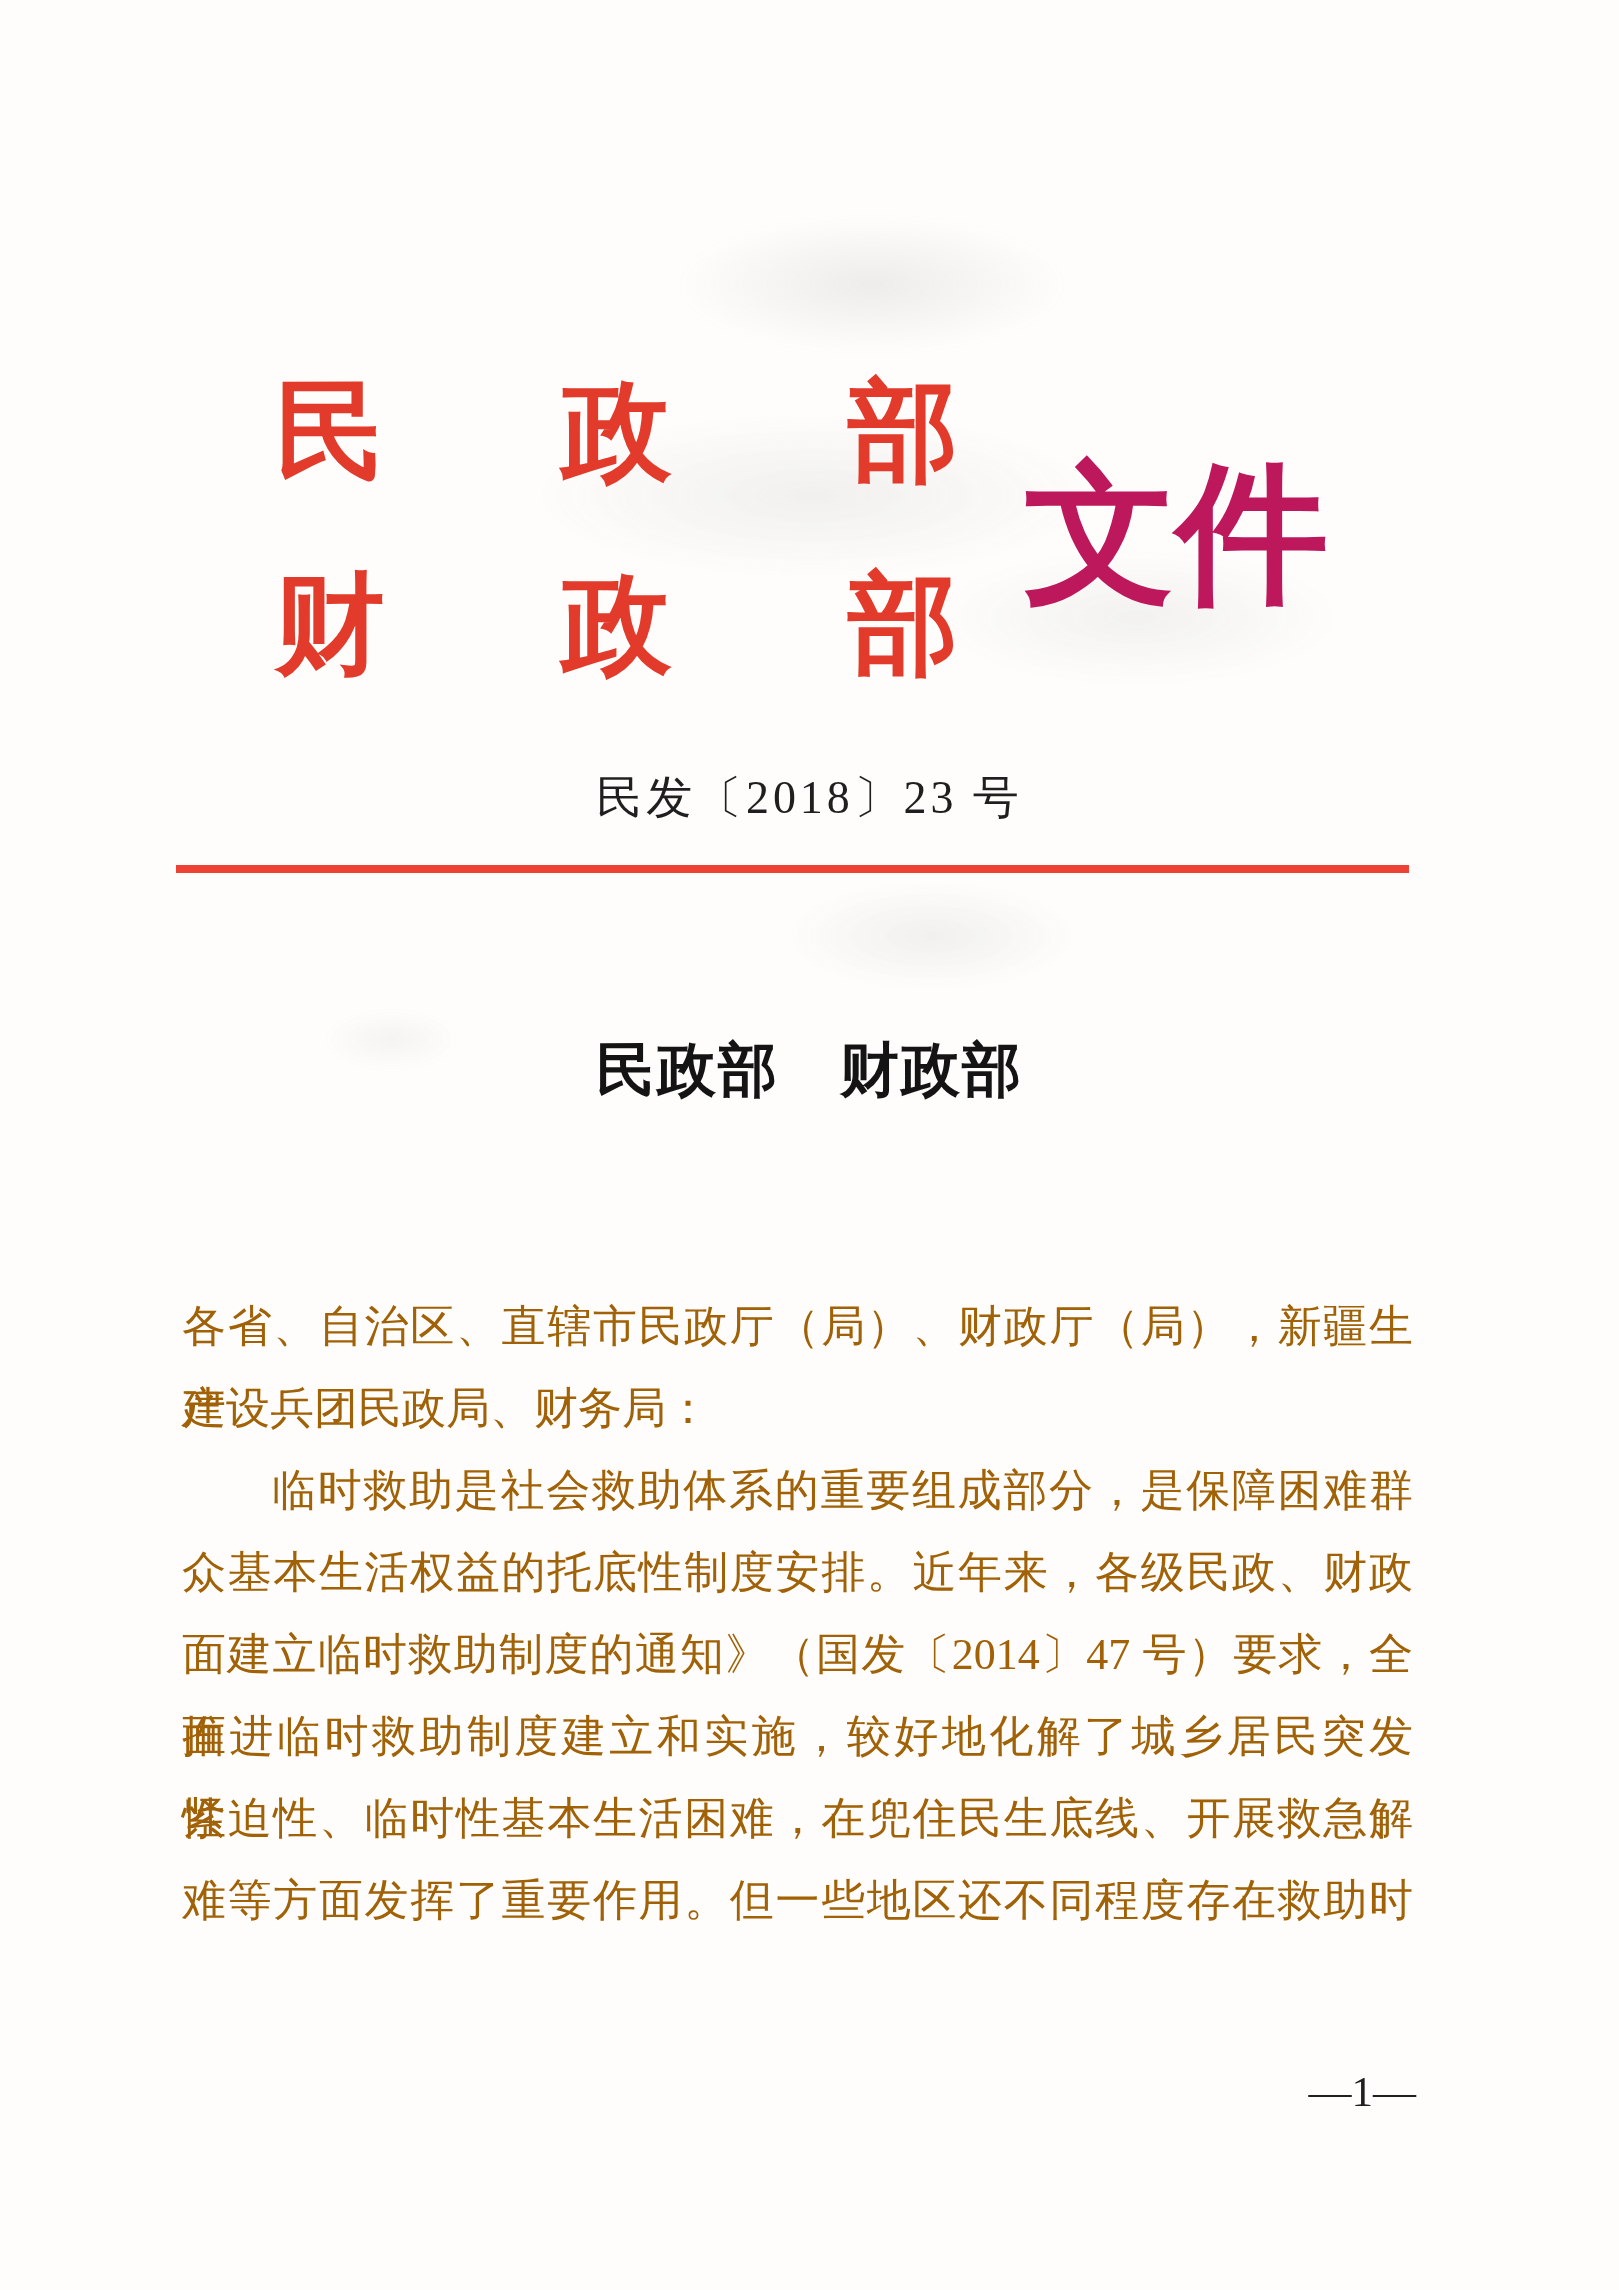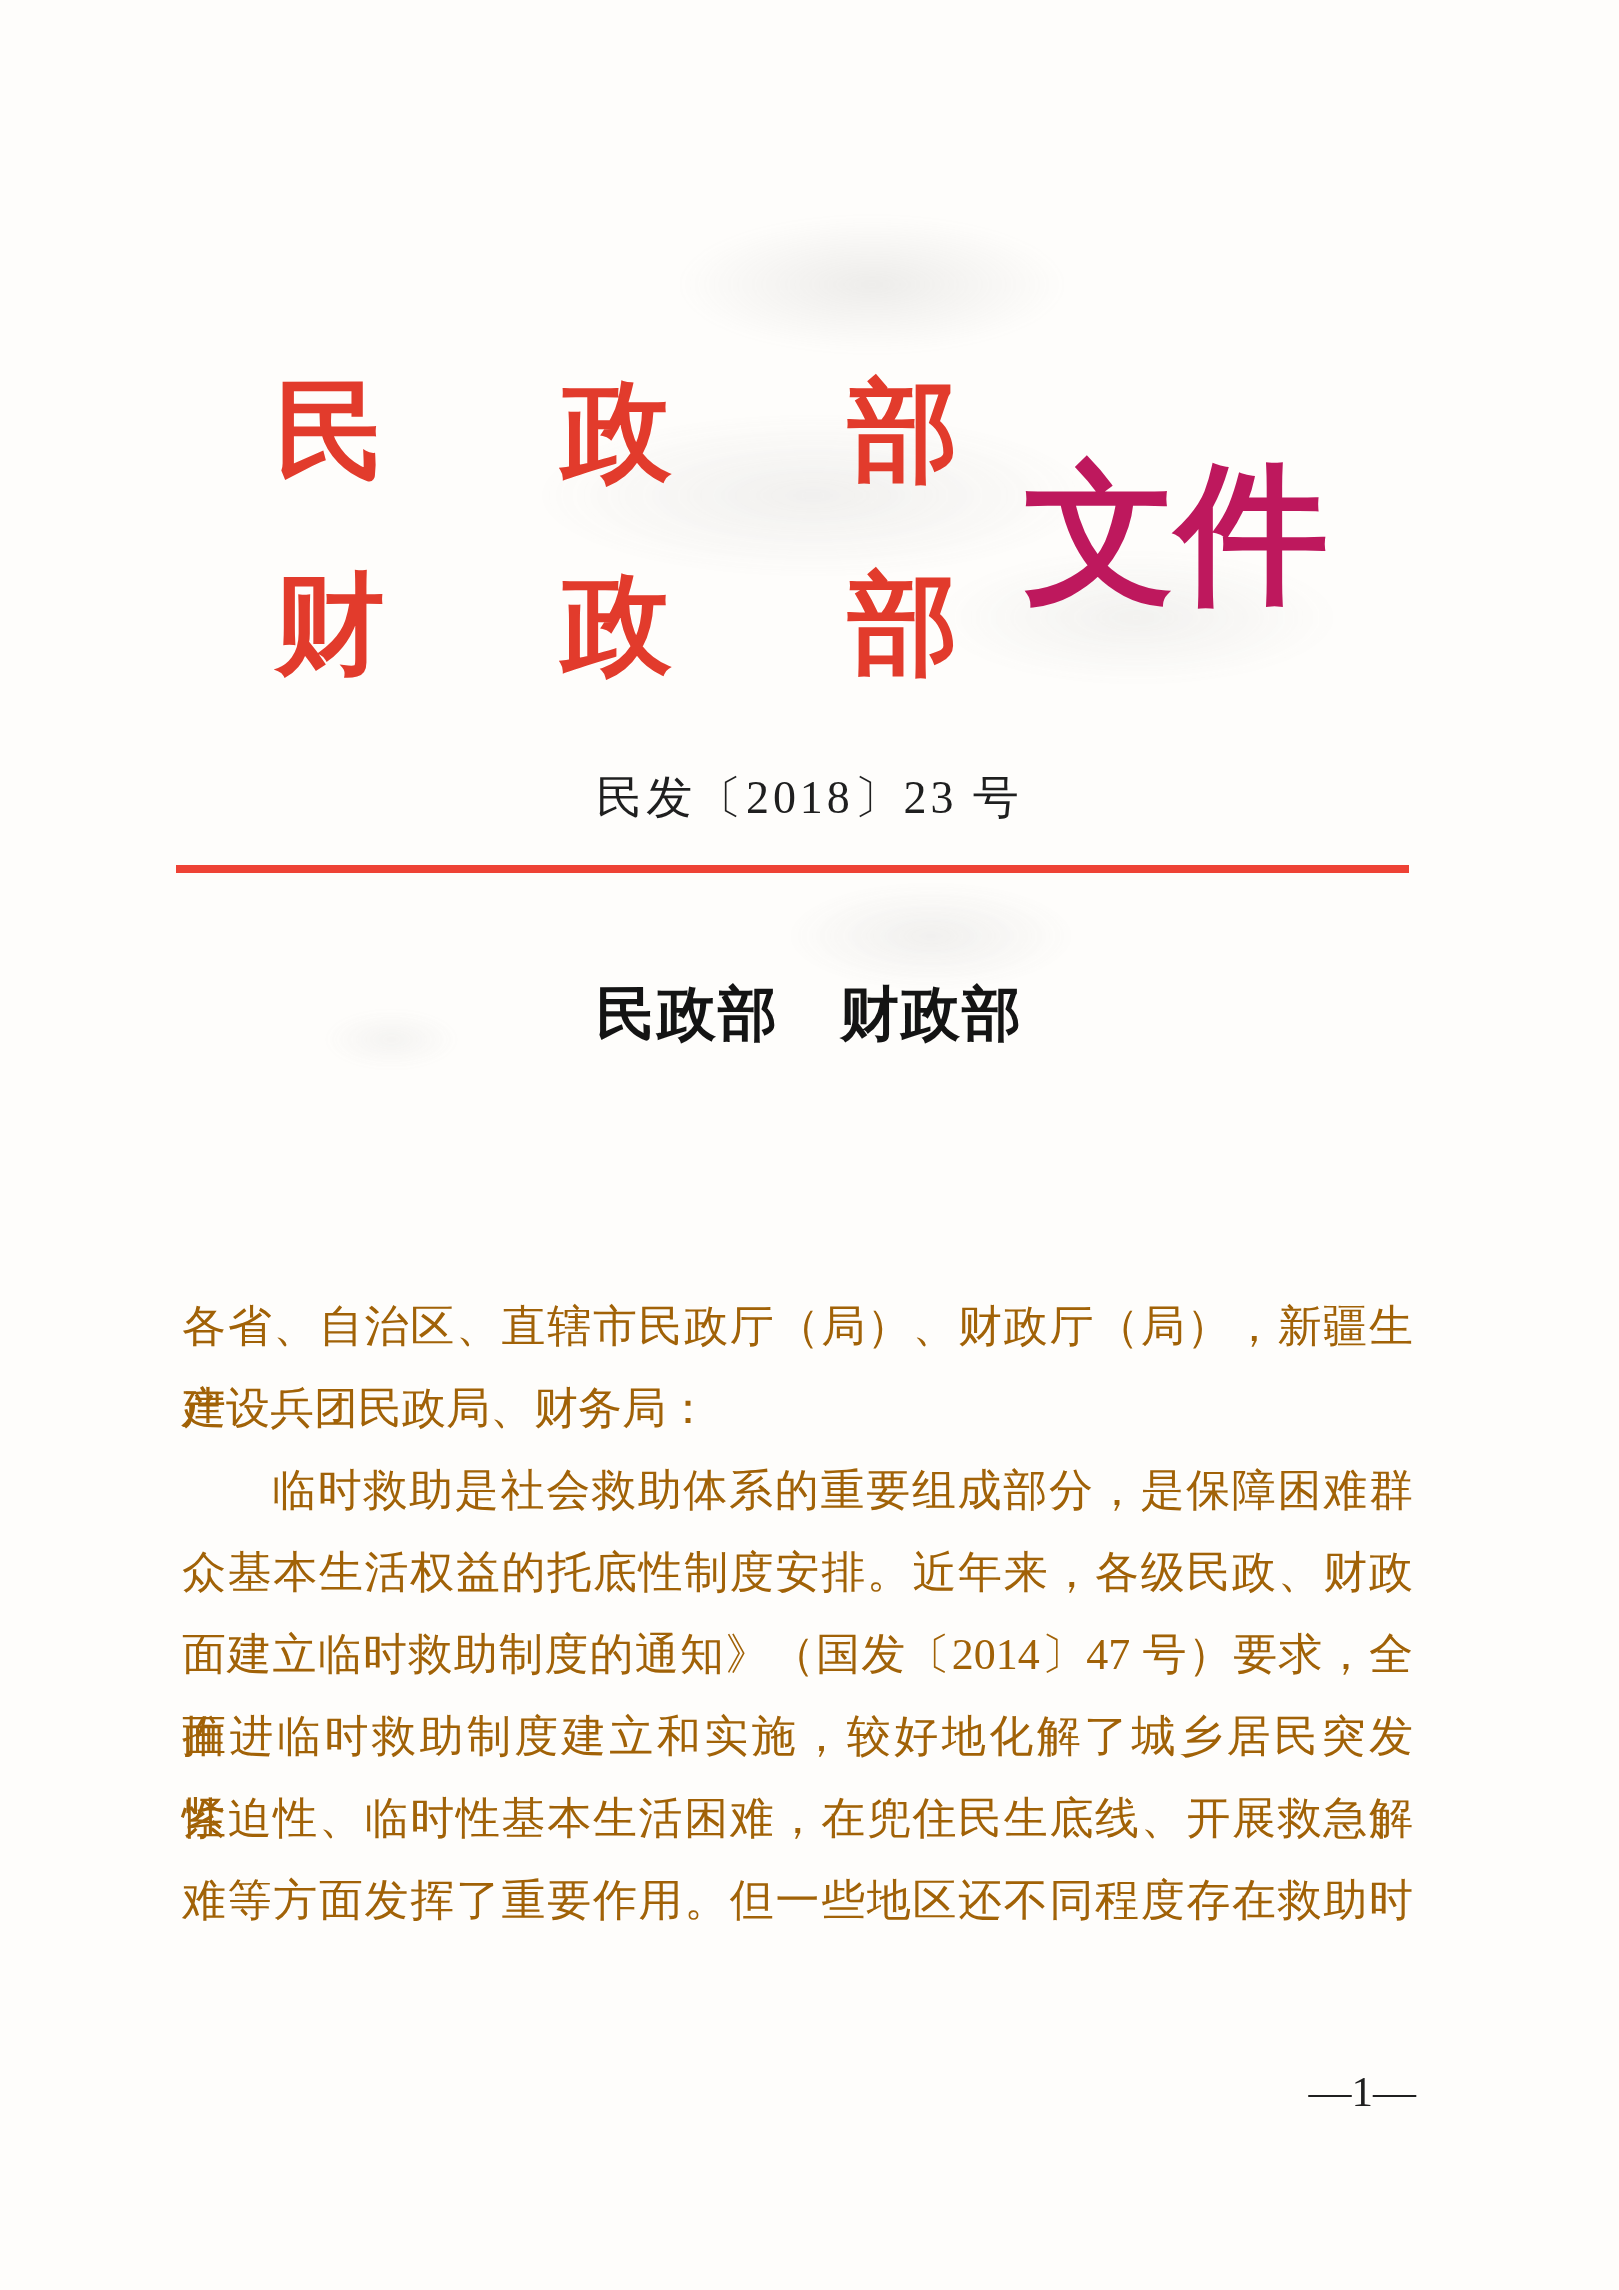--- a/index.html
+++ b/index.html
@@ -81,21 +81,21 @@
 
   .title-line {
     position: absolute;
     left: 0;
     width: 100%;
     text-align: center;
     font-weight: bold;
     color: #141414;
     line-height: 1.05;
   }
-  .title-line.t1 { top: 984px; font-size: 59px; letter-spacing: 2px; }
+  .title-line.t1 { top: 1040px; font-size: 59px; letter-spacing: 2px; }
   .title-line.t2 { top: 1111px; font-size: 66px; letter-spacing: 1px; }
 
   .body-block {
     position: absolute;
     left: 182px;
     top: 1286px;
     width: 1231px;
     font-size: 44px;
     color: #a16207;
   }

